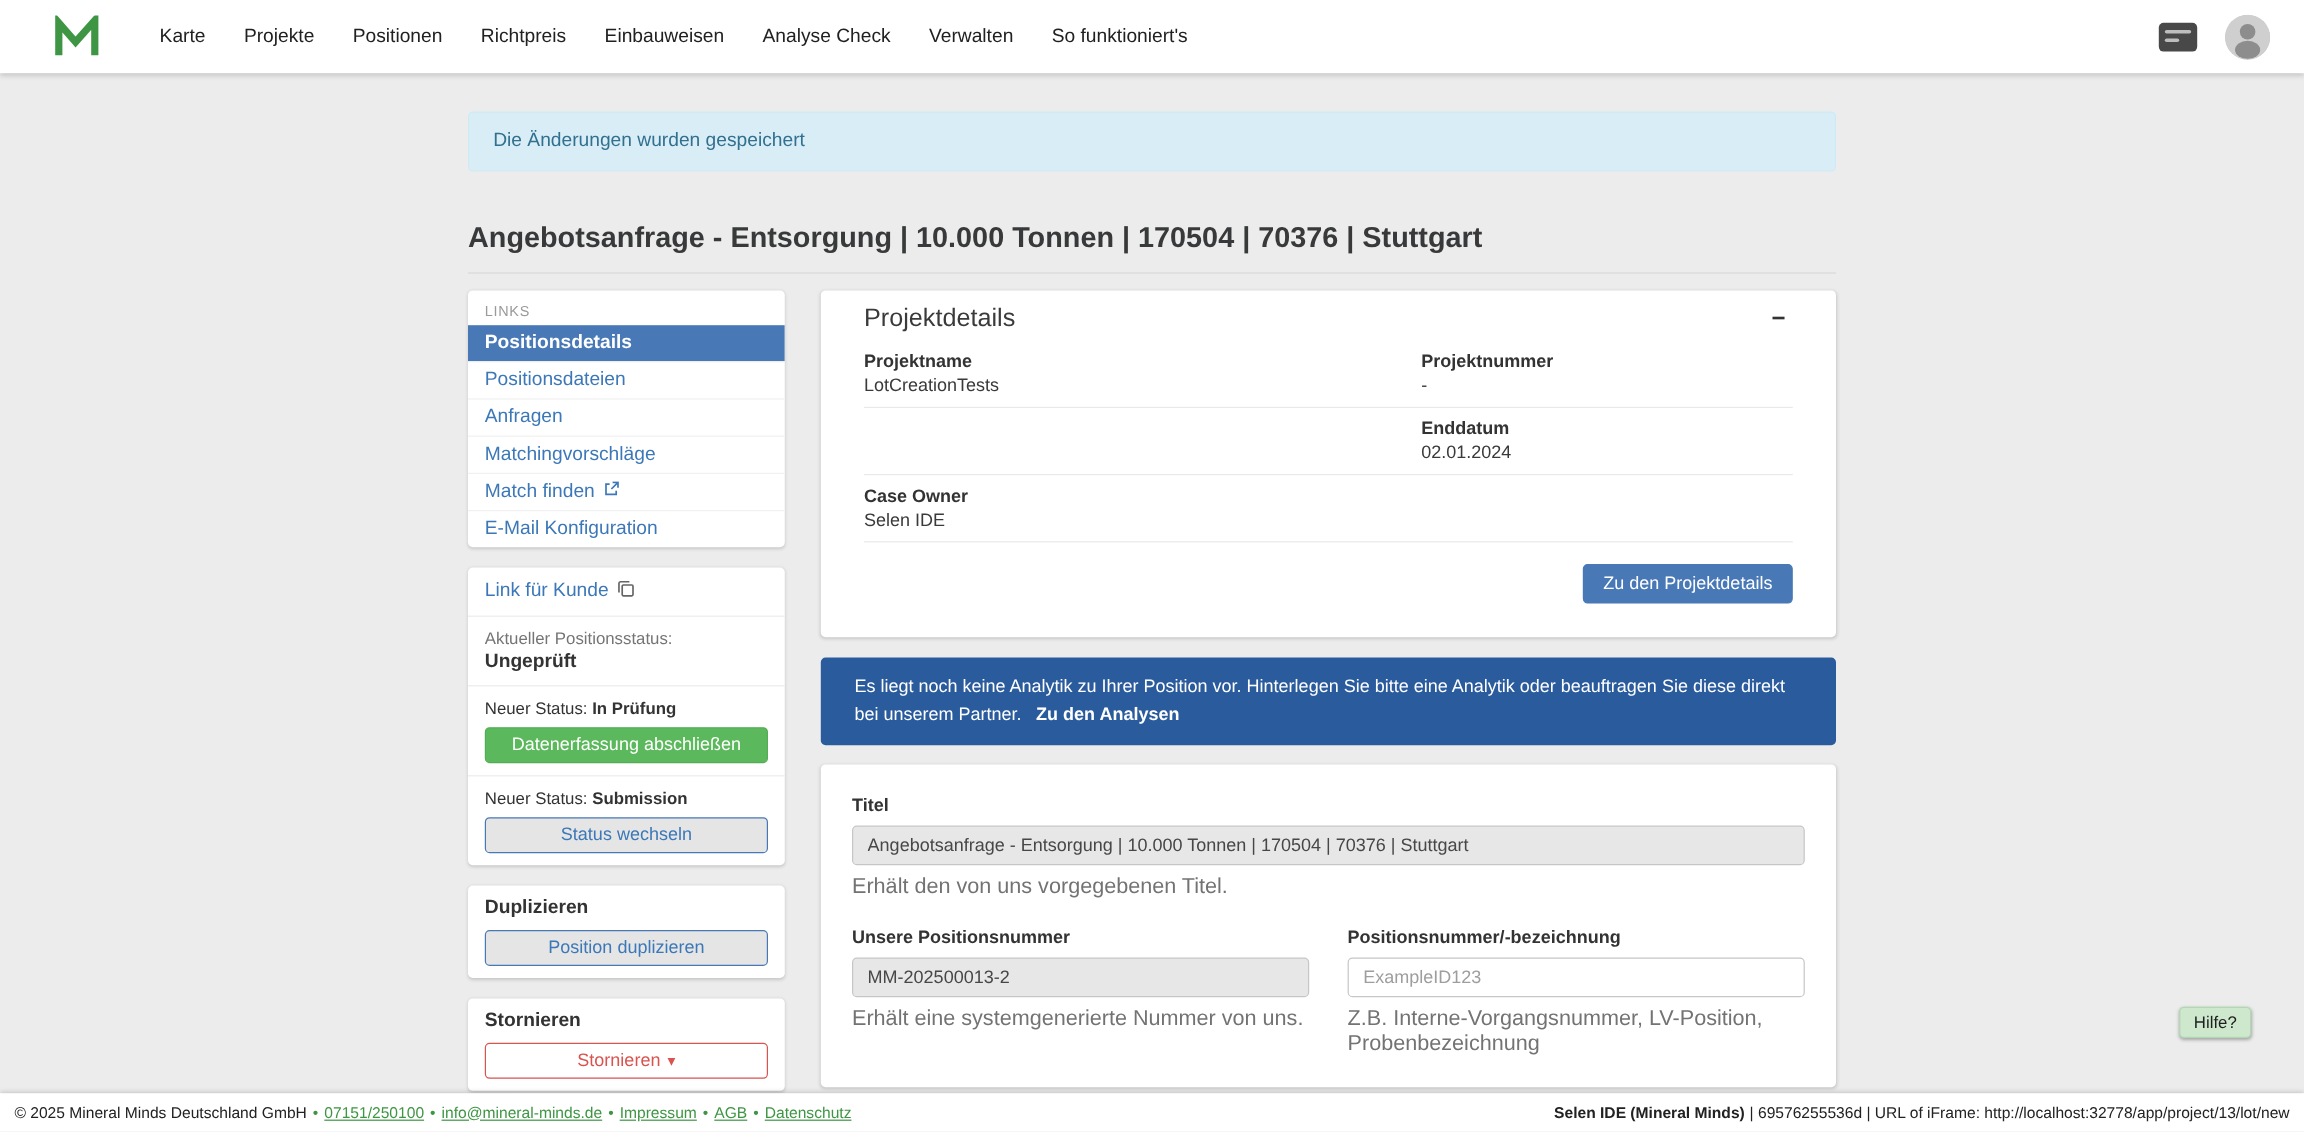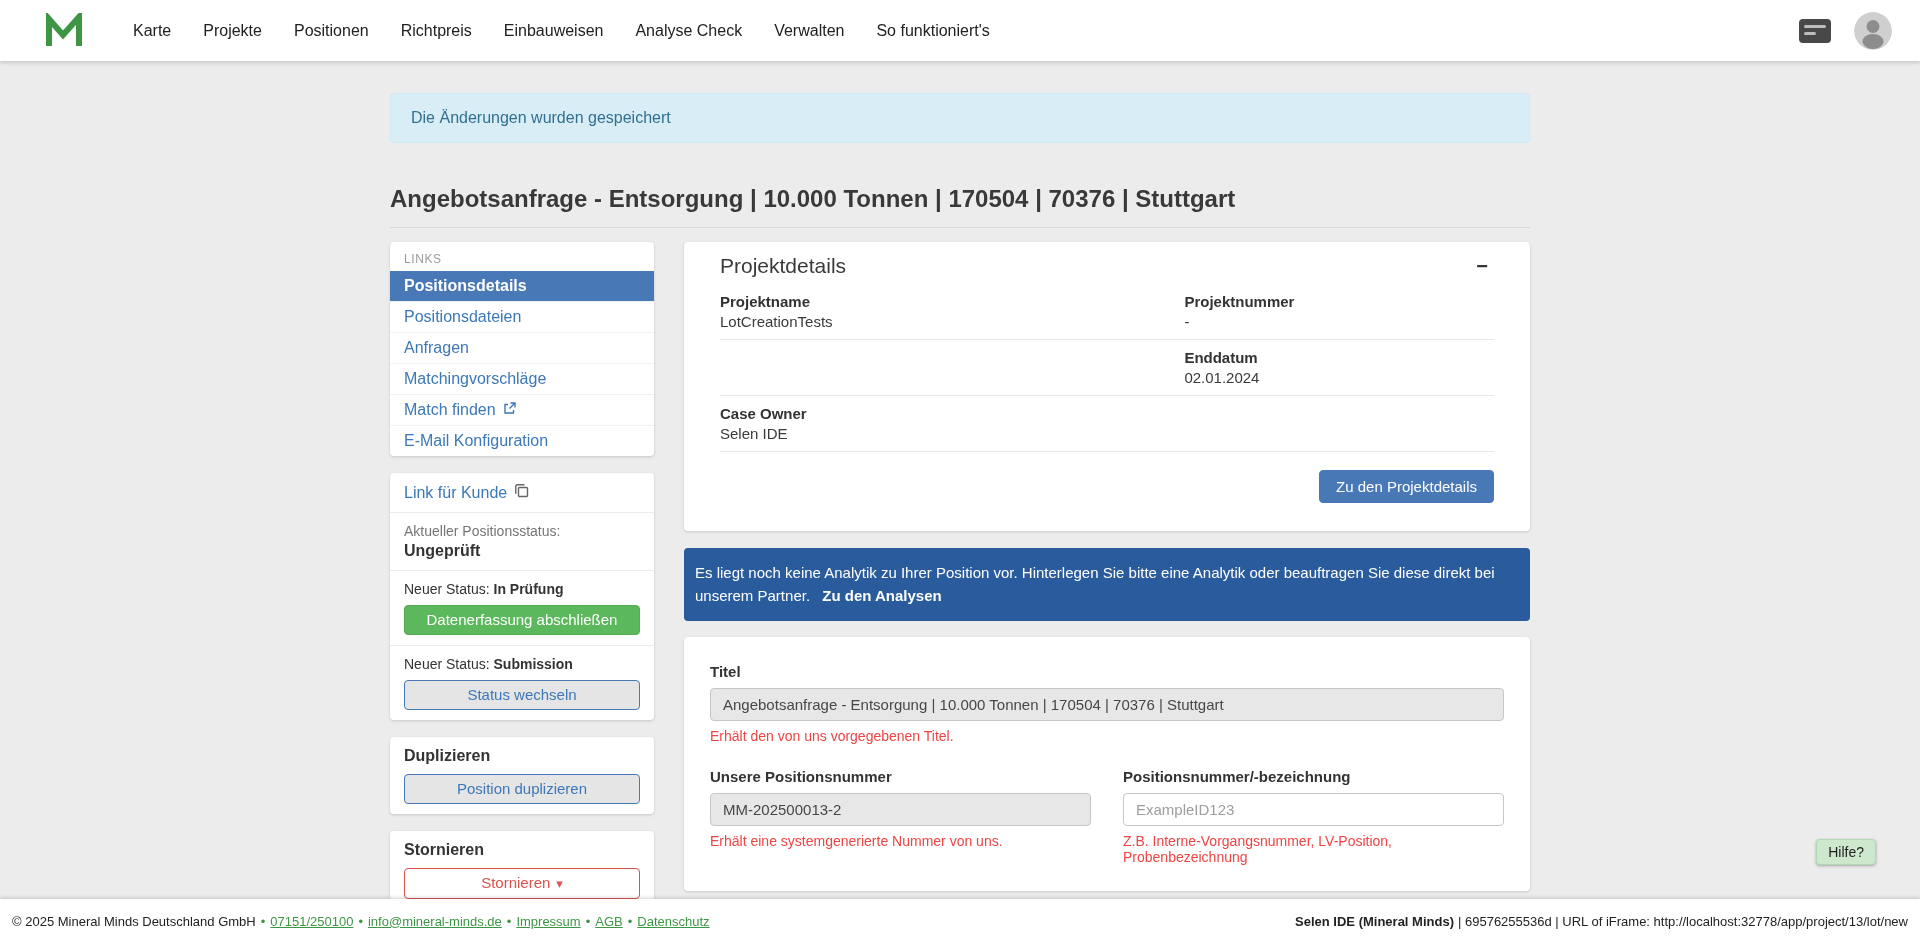--- a/index.html
+++ b/index.html
@@ -88,39 +88,39 @@
   .span12 { grid-column: 1 / 3; } .spanall { grid-column: 1 / 4; }
   .pd-actions { display: flex; justify-content: flex-end; margin-top: 18px; }
   .btn-blue {
     background: #4879b6; color: #fff; border: 1px solid #4879b6;
     border-radius: 4px; font-size: 15px; padding: 7px 16px; cursor: pointer; font-family: inherit;
   }
 
   
   .alert-dark {
     margin-top: 16px; background: #2a5b9c; color: #fff; border-radius: 4px;
-    padding: 13px 11px; font-size: 15px; line-height: 1.55;
+    padding: 13px 28px; font-size: 15px; line-height: 1.55;
   }
   .alert-dark .alert-link { color: #fff; font-weight: 700; margin-left: 8px; }
 
   
   .form-card { margin-top: 16px; padding: 26px; margin-bottom: 0; }
   .form-label { display: block; font-size: 15px; font-weight: 600; color: #333; margin-bottom: 8px; }
   .text-input {
     width: 100%; height: 33px; border: 1px solid #c6c6c6; border-radius: 4px;
     padding: 0 12px; font-size: 15px; font-family: inherit; color: #404040; background: #fff;
   }
   .text-input::placeholder { color: #9e9e9e; }
   .text-input:disabled { background: #e7e7e7; color: #474747; }
-  .help { font-size: 14px; color: #ef4444; margin-top: 7px; }
+  .help { font-size: 18px; color: #737373; margin-top: 7px; }
   .form-row { display: grid; grid-template-columns: 1fr 1fr; gap: 32px; margin-top: 24px; }
 
   
   .footer {
-    position: fixed; left: 0; right: 0; bottom: 0; height: 44px; background: #fff;
+    position: fixed; left: 0; right: 0; bottom: 0; height: 32px; background: #fff;
     box-shadow: 0 -1px 4px rgba(0,0,0,.18);
     display: flex; align-items: center; justify-content: space-between;
     padding: 0 12px; font-size: 13px; color: #222; z-index: 40;
   }
   .footer a { color: #3e9644; text-decoration: underline; }
   .footer .sep { color: #3e9644; margin: 0 5px; }
   .footer-right b { font-weight: 700; }
   .footer-right span { margin-left: 4px; }
   .help-btn {
     position: fixed; right: 44px; bottom: 78px; z-index: 45;

